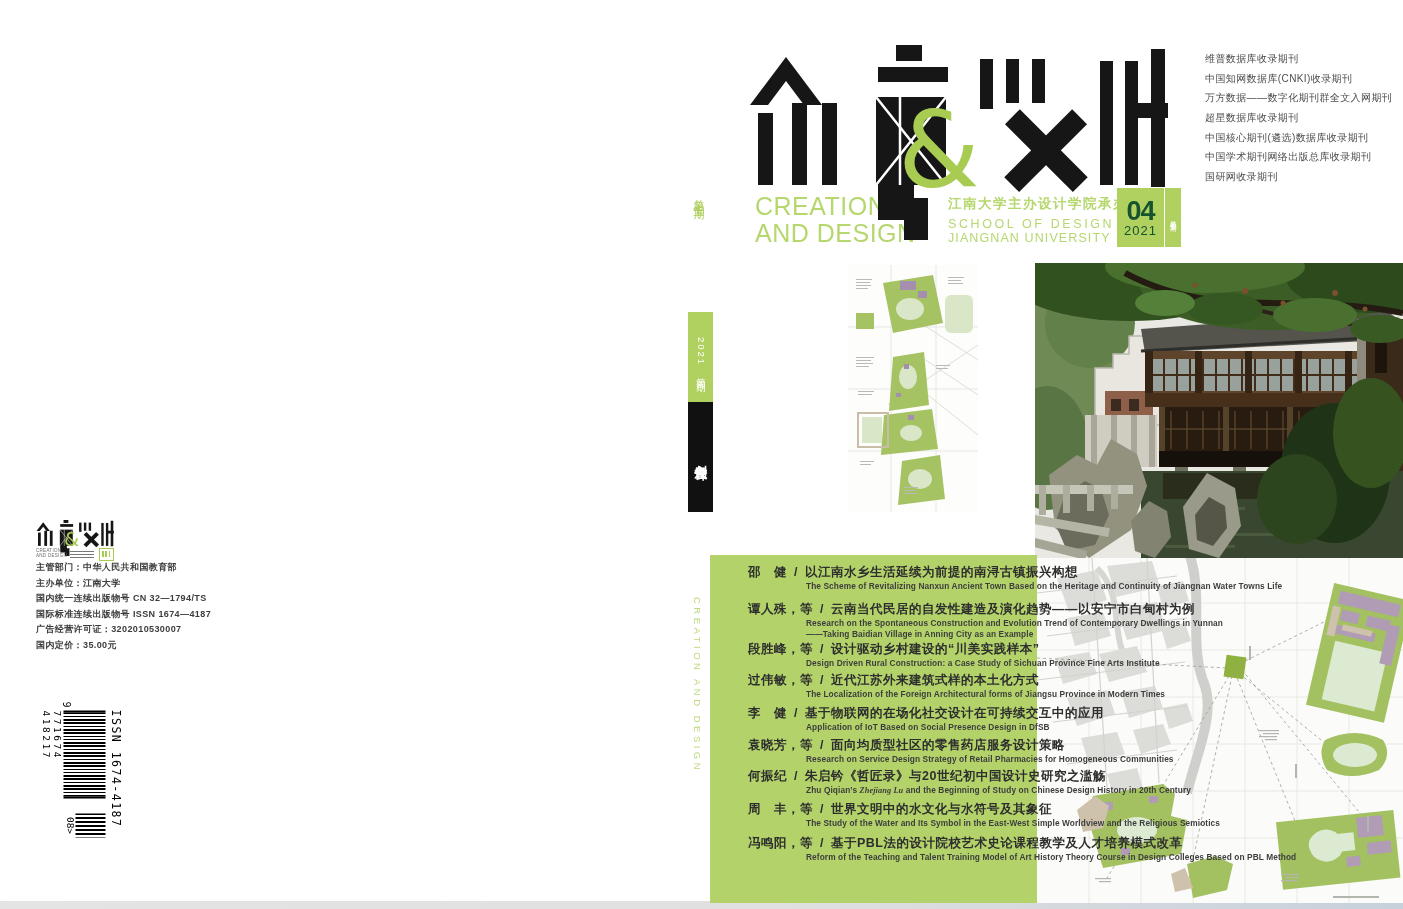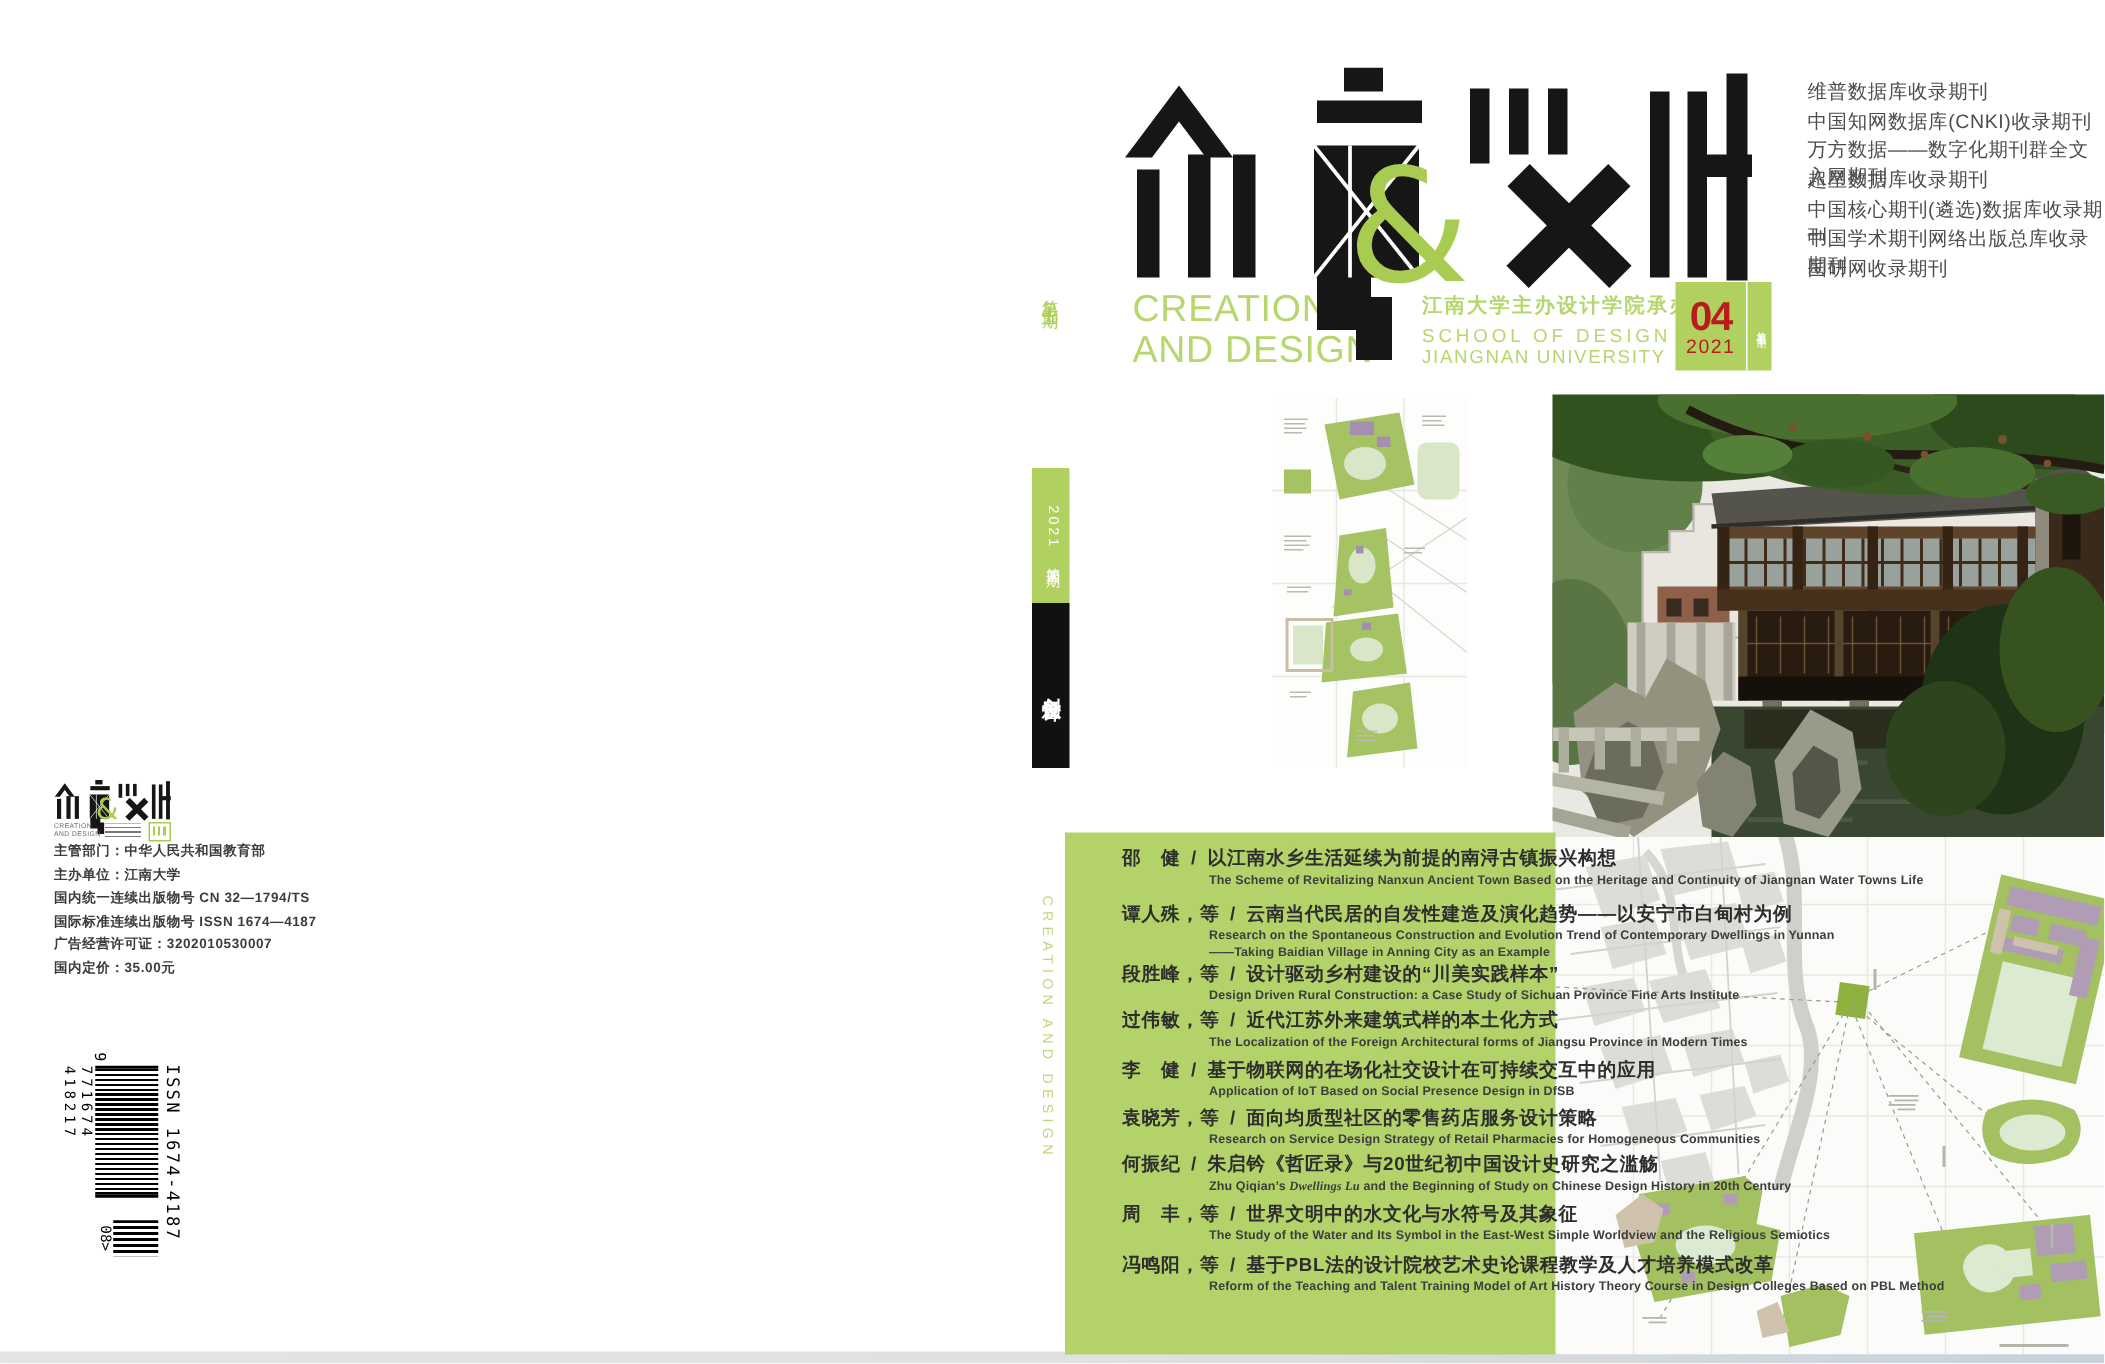--- a/index.html
+++ b/index.html
@@ -7,29 +7,29 @@
         font-family:"Liberation Sans","DejaVu Sans",sans-serif;}
   .abs{position:absolute;}
 
   
   .title-en{left:755px;top:193px;font-size:25px;line-height:27px;letter-spacing:.5px;
             color:#b5d76e;font-weight:400;}
   .organizer{left:948px;top:195px;color:#b5d76e;}
   .organizer .cn{font-size:13.5px;letter-spacing:1.5px;font-weight:600;}
   .organizer .en1{font-size:12.5px;letter-spacing:2.6px;margin-top:4px;}
   .organizer .en2{font-size:12.5px;letter-spacing:1.1px;margin-top:0;}
-  .issue-box{left:1117px;top:188px;width:47px;height:59px;background:#b0d15f;color:#b91c1c;
+  .issue-box{left:1117px;top:188px;width:47px;height:59px;background:#b0d15f;color:#14532d;
              display:flex;flex-direction:column;align-items:center;justify-content:center;}
   .issue-no{font-size:27px;font-weight:900;letter-spacing:-1px;line-height:26px;}
   .issue-year{font-size:13px;letter-spacing:1px;line-height:14px;}
   .issue-strip{left:1164px;top:188px;width:16px;height:59px;background:#b0d15f;border-left:1.5px solid #fff;
                display:flex;align-items:center;justify-content:center;}
   .issue-strip span{writing-mode:vertical-rl;text-orientation:upright;color:#fff;font-size:6.5px;
                     letter-spacing:1px;line-height:1;}
-  .indexing{left:1205px;top:52px;font-size:13px;color:#4d4d4d;letter-spacing:.4px;}
+  .indexing{left:1205px;top:52px;font-size:10px;color:#4d4d4d;letter-spacing:.4px;}
   .indexing div{height:19.7px;}
 
   
   .spine-top{left:691px;top:190px;writing-mode:vertical-rl;text-orientation:upright;
              color:#aecd5c;font-size:11px;letter-spacing:2px;}
   .spine-green{left:688px;top:312px;width:25px;height:90px;background:#b0d15f;
                display:flex;align-items:center;justify-content:center;}
   .spine-green span{writing-mode:vertical-rl;text-orientation:mixed;color:#fff;font-size:9.5px;letter-spacing:2px;}
   .spine-black{left:688px;top:402px;width:25px;height:110px;background:#111;
                display:flex;align-items:center;justify-content:center;}
@@ -493,21 +493,21 @@
   <div class="toc-row" style="top:737px">
     <div class="toc-cn"><span>袁晓芳，等</span><span class="toc-sep">/</span><span>面向均质型社区的零售药店服务设计策略</span></div>
     <div class="toc-en">Research on Service Design Strategy of Retail Pharmacies for Homogeneous Communities</div>
   </div>
   <div class="toc-row" style="top:705px">
     <div class="toc-cn"><span>李　健</span><span class="toc-sep">/</span><span>基于物联网的在场化社交设计在可持续交互中的应用</span></div>
     <div class="toc-en">Application of IoT Based on Social Presence Design in DfSB</div>
   </div>
   <div class="toc-row" style="top:768px">
     <div class="toc-cn"><span>何振纪</span><span class="toc-sep">/</span><span>朱启钤《哲匠录》与20世纪初中国设计史研究之滥觞</span></div>
-    <div class="toc-en"><span>Zhu Qiqian’s </span><span class="it">Dwellings Lu</span><span> and the Beginning of Study on Chinese Design History in 20th Century</span></div>
+    <div class="toc-en"><span>Zhu Qiqian’s </span><span class="it">Zhejiang Lu</span><span> and the Beginning of Study on Chinese Design History in 20th Century</span></div>
   </div>
   <div class="toc-row" style="top:801px">
     <div class="toc-cn"><span>周　丰，等</span><span class="toc-sep">/</span><span>世界文明中的水文化与水符号及其象征</span></div>
     <div class="toc-en">The Study of the Water and Its Symbol in the East-West Simple Worldview and the Religious Semiotics</div>
   </div>
   <div class="toc-row" style="top:835px">
     <div class="toc-cn"><span>冯鸣阳，等</span><span class="toc-sep">/</span><span>基于PBL法的设计院校艺术史论课程教学及人才培养模式改革</span></div>
     <div class="toc-en">Reform of the Teaching and Talent Training Model of Art History Theory Course in Design Colleges Based on PBL Method</div>
   </div>
 

